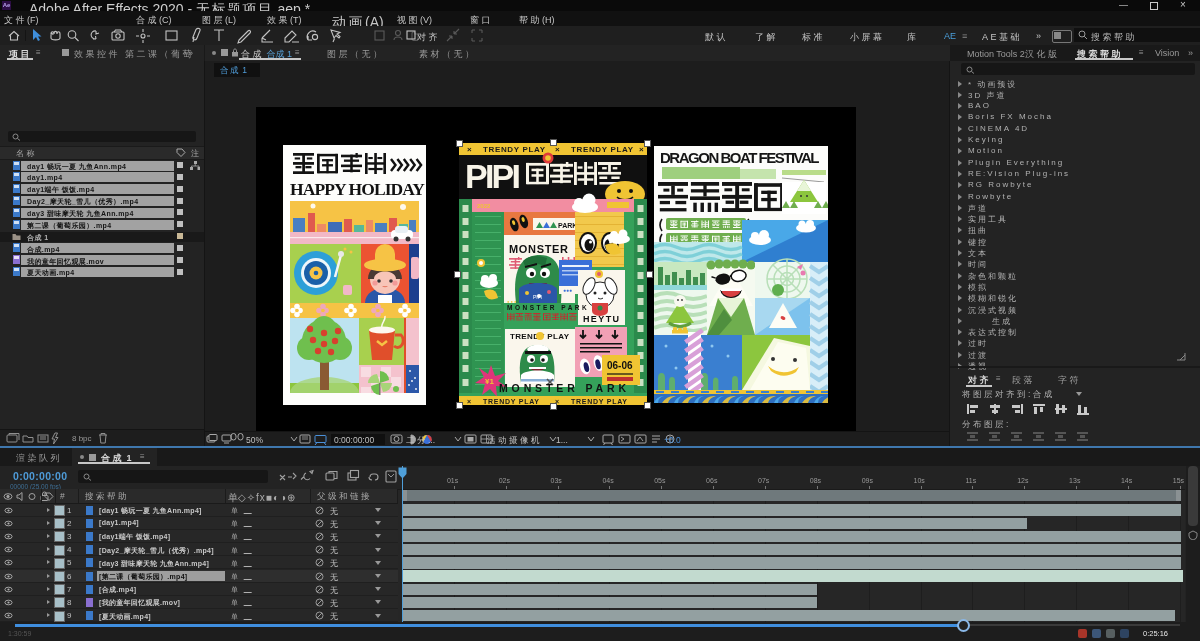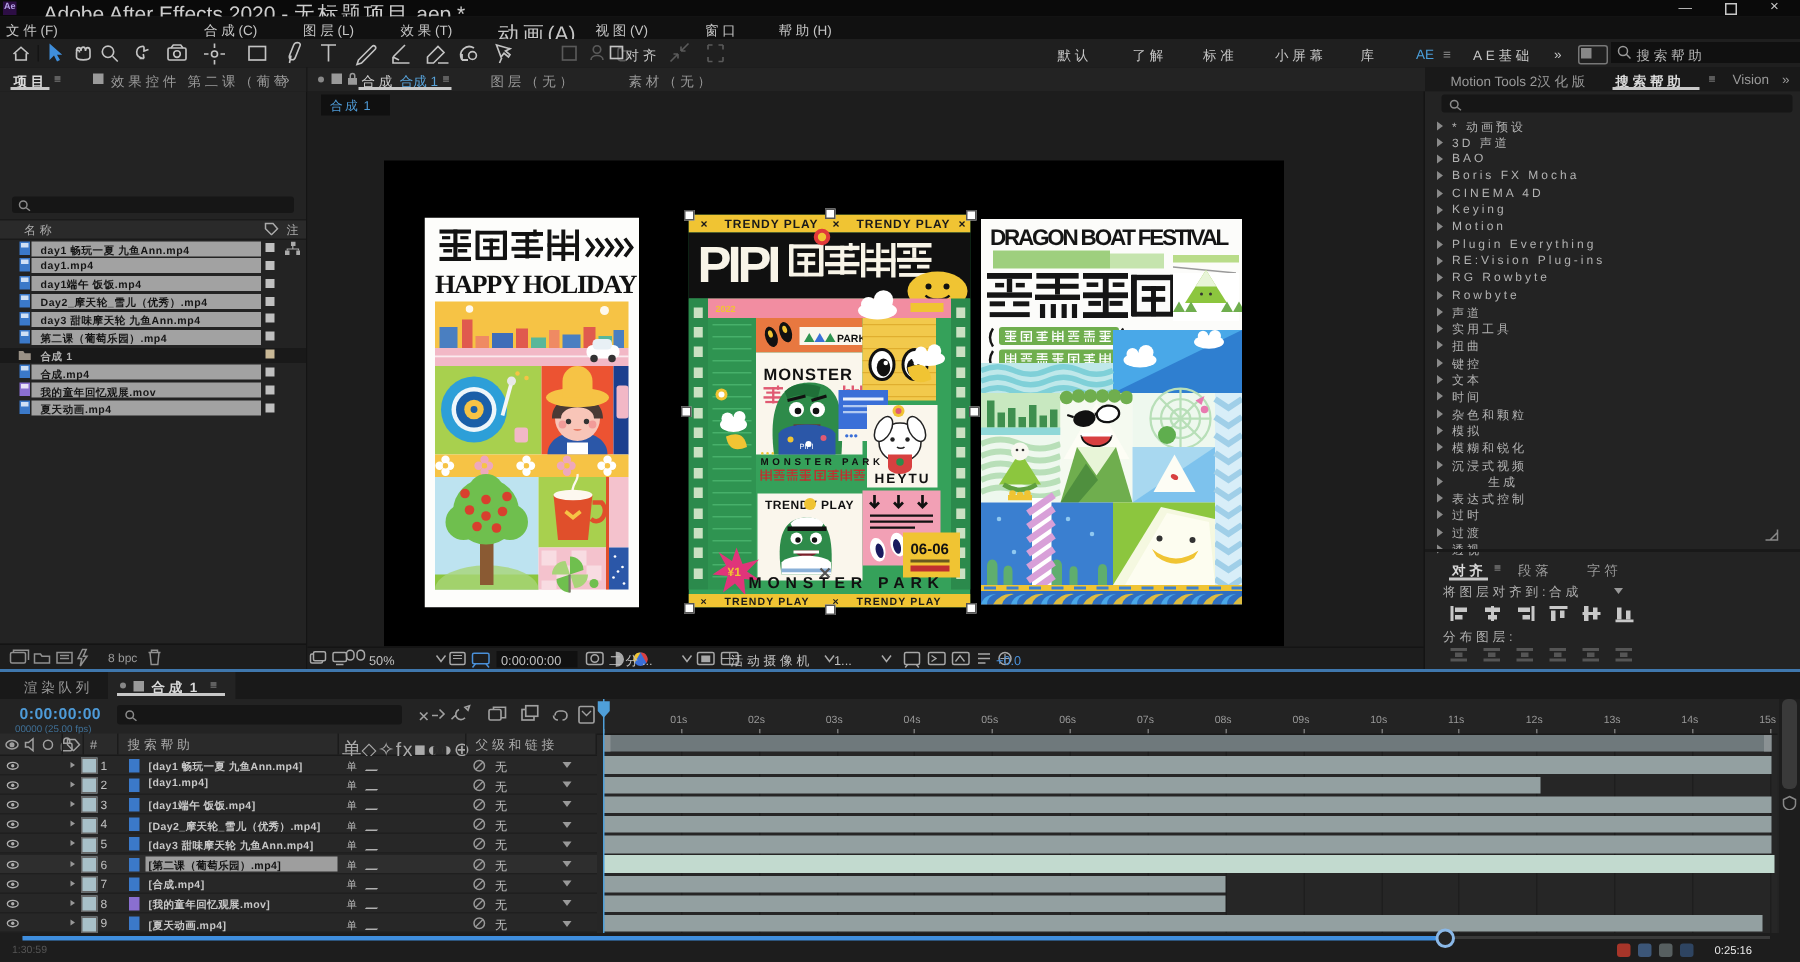--- a/index.html
+++ b/index.html
@@ -1297,21 +1297,21 @@
 <circle cx="30" cy="5.5" r="3"></circle>
 <rect x="39" y="4.5" width="7" height="5" rx="1"></rect>
         <path d="M40.5 4.5 v-1.5 a2 2 0 0 1 4 0 v1.5"></path>
 </g>
     </svg>
 <svg class="a" style="left:44px;top:492px" width="10" height="9">
       <path d="M1 1 L6 1 L9 4.5 L5 8.5 L1 4.5 Z" fill="none" stroke="#a0a0a0" stroke-width="1"></path>
     </svg>
 <div class="t" style="left:60px;top:491px;font-size:8.5px;color:#aaa">#</div>
 <div class="t" style="left:85px;top:491px;font-size:8.5px;color:#aaa"><span class="cj">搜索帮助</span></div>
-<div class="t" style="left:228px;top:491px;font-size:13px;color:#aaa;letter-spacing:1px"><span class="cj" style="letter-spacing:0">单</span>◇✧fx■◐◑⊕</div>
+<div class="t" style="left:228px;top:491px;font-size:10px;color:#aaa;letter-spacing:1px"><span class="cj" style="letter-spacing:0">单</span>◇✧fx■◐◑⊕</div>
 <div class="t" style="left:317px;top:491px;font-size:8.5px;color:#aaa"><span class="cj">父级和链接</span></div>
 <div class="a" style="left:41px;top:489px;width:1px;height:14px;background:#1b1b1b"></div>
 <div class="a" style="left:55px;top:489px;width:1px;height:14px;background:#1b1b1b"></div>
 <div class="a" style="left:78px;top:489px;width:1px;height:14px;background:#1b1b1b"></div>
 <div class="a" style="left:225px;top:489px;width:1px;height:14px;background:#1b1b1b"></div>
 <div class="a" style="left:310px;top:489px;width:1px;height:14px;background:#1b1b1b"></div>
 <div class="a" style="left:397px;top:489px;width:1px;height:14px;background:#1b1b1b"></div>
 <div class="a" style="left:0;top:503.5px;width:398px;height:12.2px;background:#272727;border-bottom:1px solid #1f1f1f"></div>
 <svg class="a" style="left:4px;top:506.5px" width="9" height="7">
       <ellipse cx="4.5" cy="3.5" rx="3.6" ry="2.3" fill="none" stroke="#b0b0b0" stroke-width="0.9"></ellipse>

